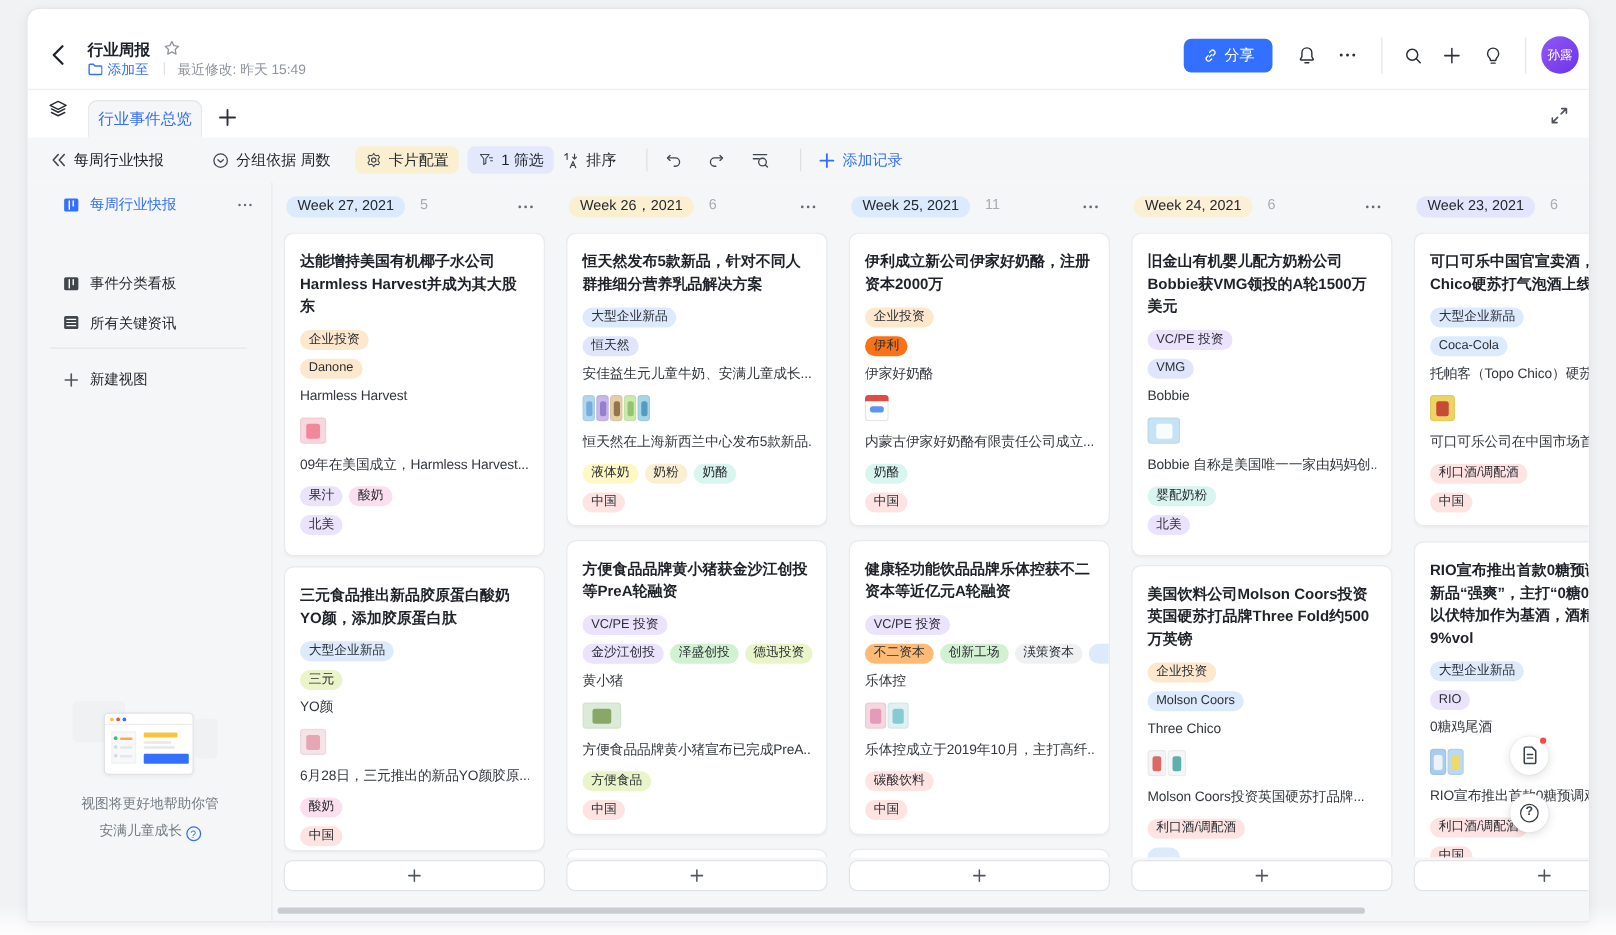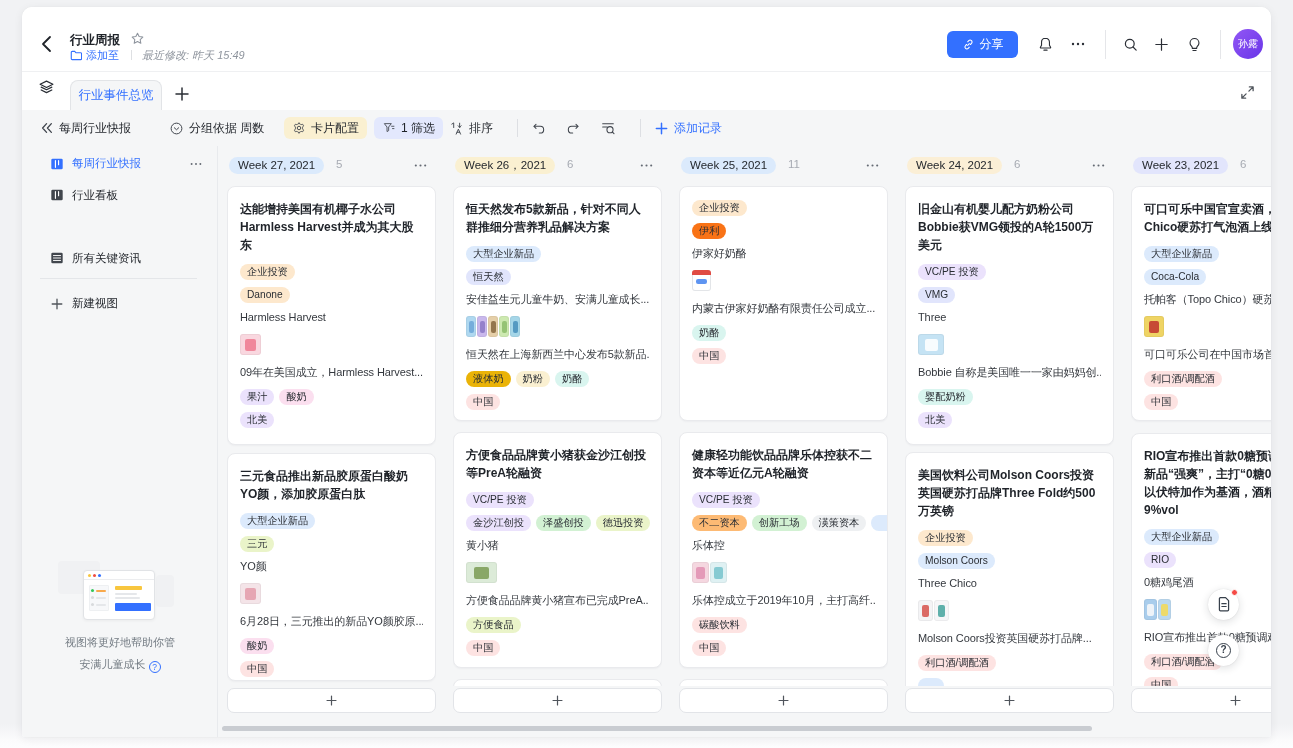--- a/index.html
+++ b/index.html
@@ -17,21 +17,21 @@
     overflow:hidden;
   }
   
   .hdr { position:absolute; left:0; top:0; width:100%; height:65px; background:#fff; border-bottom:1px solid #EFF0F2; }
   .back { position:absolute; left:14px; top:26px; width:22px; height:22px; cursor:pointer; }
   .doc-title { position:absolute; left:48px; top:25px; font-size:12.5px; font-weight:700; color:#1F2329;text-align:center; }
   .star { position:absolute; left:108px; top:24px; width:15px; height:15px; }
   .hdr-sub { position:absolute; left:48px; top:41px; height:14px; display:flex; align-items:center; font-size:11px; }
   .addto { color:#3370FF; display:flex; align-items:center; gap:4px; cursor:pointer; }
   .hdr-div { width:1px; height:10px; background:#DEE0E3; margin:0 10px 0 12px; }
-  .modified { color:#8F959E;font-style:italic; }
+  .modified { color:#8F959E; }
   .share-btn { position:absolute; left:925px; top:24px; width:71px; height:27px; background:#3370FF; border-radius:6px;
     display:flex; align-items:center; justify-content:center; gap:5px; color:#fff; font-size:12px; cursor:pointer; }
   .hicon { position:absolute; top:26px; width:22px; height:22px; display:flex; align-items:center; justify-content:center; cursor:pointer; }
   .vdiv { position:absolute; top:23px; width:1px; height:29px; background:#E5E6E9; }
   .avatar { position:absolute; left:1211px; top:22px; width:30px; height:30px; border-radius:50%;
     background:linear-gradient(135deg,#9257F5,#6935E8); color:#fff; font-size:10px; display:flex; align-items:center; justify-content:center; cursor:pointer; letter-spacing:0; }
   
   .tabbar { position:absolute; left:0; top:65px; width:100%; height:38px; background:#fff; }
   .layers { position:absolute; left:16px; top:7px; width:17px; height:17px; cursor:pointer; }
   .tab-active { position:absolute; left:48px; top:8px; width:92px; height:30px; background:#F5F6F7;
@@ -291,26 +291,26 @@
           </svg>
           <span class="sv-label active">每周行业快报</span>
           <span class="sv-menu">
             <svg width="14" height="14" viewBox="0 0 16 16">
               <circle cx="3" cy="8" r="1.1" fill="#646A73"></circle>
               <circle cx="8" cy="8" r="1.1" fill="#646A73"></circle>
               <circle cx="13" cy="8" r="1.1" fill="#646A73"></circle>
             </svg>
           </span>
         </div>
-        <div class="sv-item" style="top: 33.5px;">
+        <div class="sv-item" style="top: 65px;">
           <svg class="sv-icon" width="14" height="14" viewBox="0 0 16 16">
             <rect x="1.5" y="2" width="13" height="12" rx="1.5" fill="#41464D"></rect>
             <path d="M6.2 4.2 v7.6 M9.8 4.2 v4.6" stroke="#fff" stroke-width="1.3" stroke-linecap="round"></path>
           </svg>
-          <span class="sv-label">行业看板</span>
+          <span class="sv-label">事件分类看板</span>
         </div>
         <div class="sv-item" style="top: 96.5px;">
           <svg class="sv-icon" width="14" height="14" viewBox="0 0 16 16">
             <rect x="1.5" y="2" width="13" height="12" rx="1.5" fill="#41464D"></rect>
             <path d="M3.5 5.2 h9 M3.5 8 h9 M3.5 10.8 h9" stroke="#fff" stroke-width="1.1"></path>
           </svg>
           <span class="sv-label">所有关键资讯</span>
         </div>
       </div>
     <div class="board" id="board">
@@ -411,21 +411,21 @@
                 </span>
                 <span class="thumb" style="width:10px;background:#CDE9B0">
                   <span class="fg" style="background:#8FBF6E"></span>
                 </span>
                 <span class="thumb" style="width:10px;background:#A5D6E8">
                   <span class="fg" style="background:#4C93BE"></span>
                 </span>
               </div>
               <div class="tline">恒天然在上海新西兰中心发布5款新品...</div>
               <div class="trow">
-                <span class="tag" style="background:#eab308">液体奶</span>
+                <span class="tag" style="background:#fef9c3">液体奶</span>
                 <span class="tag" style="background:#FAF0D1">奶粉</span>
                 <span class="tag" style="background:#D9F5EF">奶酪</span>
               </div>
               <div class="trow">
                 <span class="tag" style="background:#FDE3E2">中国</span>
               </div>
             </div>
             <div class="card" style="height:236px;margin-bottom:11px">
               <div class="card-title">方便食品品牌黄小猪获金沙江创投等PreA轮融资</div>
               <div class="trow">
@@ -463,20 +463,21 @@
             <span class="wk-pill" style="background:#DBEAFC">Week 25, 2021</span>
             <span class="wk-count" style="left: 109px;">11</span>
             <span class="col-menu"><svg width="15" height="15" viewBox="0 0 16 16">
                 <circle cx="3" cy="8" r="1.15" fill="#646A73"></circle>
                 <circle cx="8" cy="8" r="1.15" fill="#646A73"></circle>
                 <circle cx="13" cy="8" r="1.15" fill="#646A73"></circle>
               </svg></span>
           </div>
           <div class="col-body">
             <div class="card" style="height:235px;margin-bottom:11px">
+              <div class="card-title">伊利成立新公司伊家好奶酪，注册资本2000万</div>
               <div class="trow">
                 <span class="tag" style="background:#FDE8CD">企业投资</span>
               </div>
               <div class="trow">
                 <span class="tag" style="background:#f97316">伊利</span>
               </div>
               <div class="tline">伊家好奶酪</div>
               <div class="thumbs">
                 <span class="thumb doc" style="width:19px;background:#FFFFFF;box-shadow:inset 0 0 0 1px #E3E5E8">
                   <span class="topbar" style="background:#E04B43"></span>
@@ -541,21 +542,21 @@
             <div class="card" style="height:259px;margin-bottom:7px">
               <div class="card-title">旧金山有机婴儿配方奶粉公司
 Bobbie获VMG领投的A轮1500万
 美元</div>
               <div class="trow">
                 <span class="tag" style="background:#EBE2FC">VC/PE 投资</span>
               </div>
               <div class="trow">
                 <span class="tag" style="background:#E1E5FC">VMG</span>
               </div>
-              <div class="tline">Three</div>
+              <div class="tline">Bobbie</div>
               <div class="thumbs">
                 <span class="thumb" style="width:26px;background:#C5E3F4">
                   <span class="fg" style="background:#FDFEFF"></span>
                 </span>
               </div>
               <div class="tline">Bobbie 自称是美国唯一一家由妈妈创...</div>
               <div class="trow">
                 <span class="tag" style="background:#D9F5EF">婴配奶粉</span>
               </div>
               <div class="trow">

